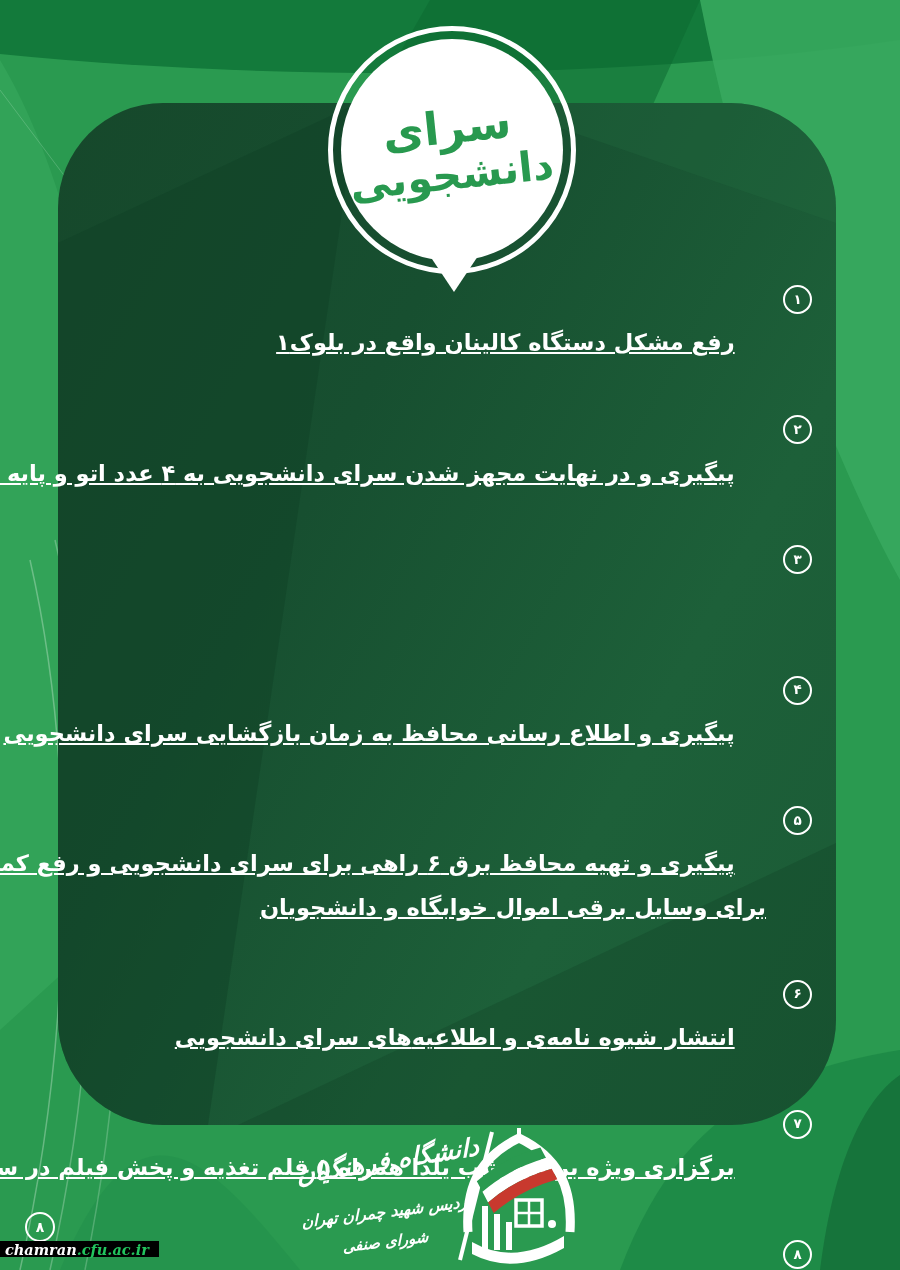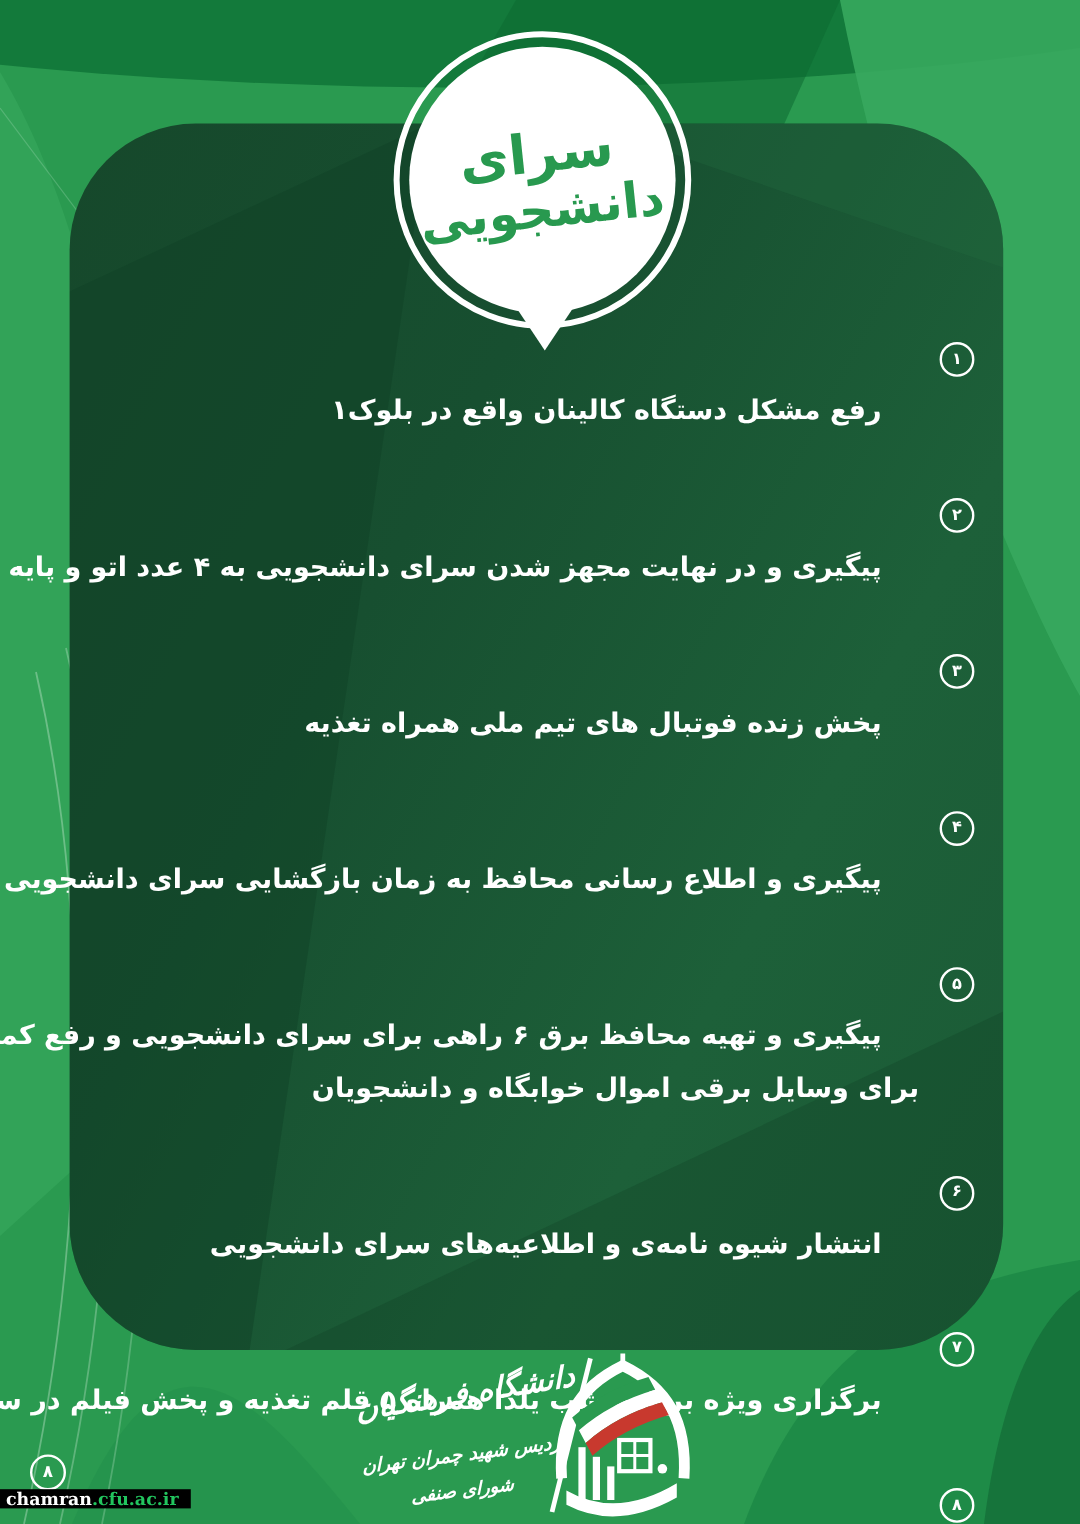--- a/index.html
+++ b/index.html
@@ -46,21 +46,21 @@
     position:relative;padding-right:46px;color:#ffffff;
     font-size:22.5px;font-weight:700;line-height:43.4px;
     white-space:pre;text-align:right;
   }
   .row .num{
     position:absolute;right:0;top:7px;width:25px;height:25px;
     border:2.5px solid #ffffff;border-radius:50%;
     display:flex;align-items:center;justify-content:center;
     font-size:13.5px;line-height:1;white-space:normal;
   }
-  .row .txt{white-space:pre;}
+  .row .txt{white-space:pre;text-decoration:underline;}
   
   .f-univ{
     position:absolute;left:298px;top:1146px;width:182px;z-index:5;
     color:#fff;font-weight:700;font-style:italic;font-size:25px;
     text-align:center;direction:rtl;white-space:nowrap;
     transform:rotate(-9deg) skewX(-6deg);
   }
   .f-campus{
     position:absolute;left:292px;top:1203px;width:190px;z-index:5;
     color:#fff;font-weight:700;font-style:italic;font-size:15.5px;
@@ -79,21 +79,21 @@
     position:absolute;left:25px;top:1212px;width:26px;height:26px;z-index:5;
     border:2px solid #ffffff;border-radius:50%;color:#fff;
     display:flex;align-items:center;justify-content:center;
     font-size:14px;font-weight:700;
   }
   
   .url-bar{
     position:absolute;left:0;top:1241px;height:16px;z-index:6;
     background:#000;display:flex;align-items:center;
     padding:0 10px 0 5px;direction:ltr;
-    font-family:"DejaVu Serif", serif;font-weight:700;font-size:14.5px;text-align:right;
+    font-family:"DejaVu Serif", serif;font-style:italic;font-weight:700;font-size:14.5px;text-align:right;
   }
   .url-prefix{color:#ffffff;}
   .url-suffix{color:#22c55e;}
 </style>
 </head>
 <body>
 
 <svg class="bg" viewBox="0 0 900 1270" aria-hidden="true">
   <rect x="0" y="0" width="900" height="1270" fill="#2a9a50"></rect>
   <path d="M0,0 H900 V40 C640,78 300,84 0,54 Z" fill="#0f7437" opacity="0.85"></path>
@@ -129,21 +129,21 @@
 <div class="list" id="list">
   <div class="row">
     <span class="num">۱</span><span class="txt">رفع مشکل دستگاه کالینان واقع در بلوک۱</span>
   </div>
 
   <div class="row">
     <span class="num">۲</span><span class="txt">پیگیری و در نهایت مجهز شدن سرای دانشجویی به ۴ عدد اتو و پایه ی آن</span>
   </div>
 
   <div class="row">
-    <span class="num">۳</span><span class="txt">پخش زنده فوتبال های تیم ملی همراه تغذیه</span>
+    <span class="num">۳</span>
   </div>
 
   <div class="row">
     <span class="num">۴</span><span class="txt">پیگیری و اطلاع رسانی محافظ به زمان بازگشایی سرای دانشجویی</span>
   </div>
 
   <div class="row">
     <span class="num">۵</span><span class="txt">پیگیری و تهیه محافظ برق ۶ راهی برای سرای دانشجویی و رفع کمبود پریز برق و ایمنی
 برای وسایل برقی اموال خوابگاه و دانشجویان</span>
   </div>

